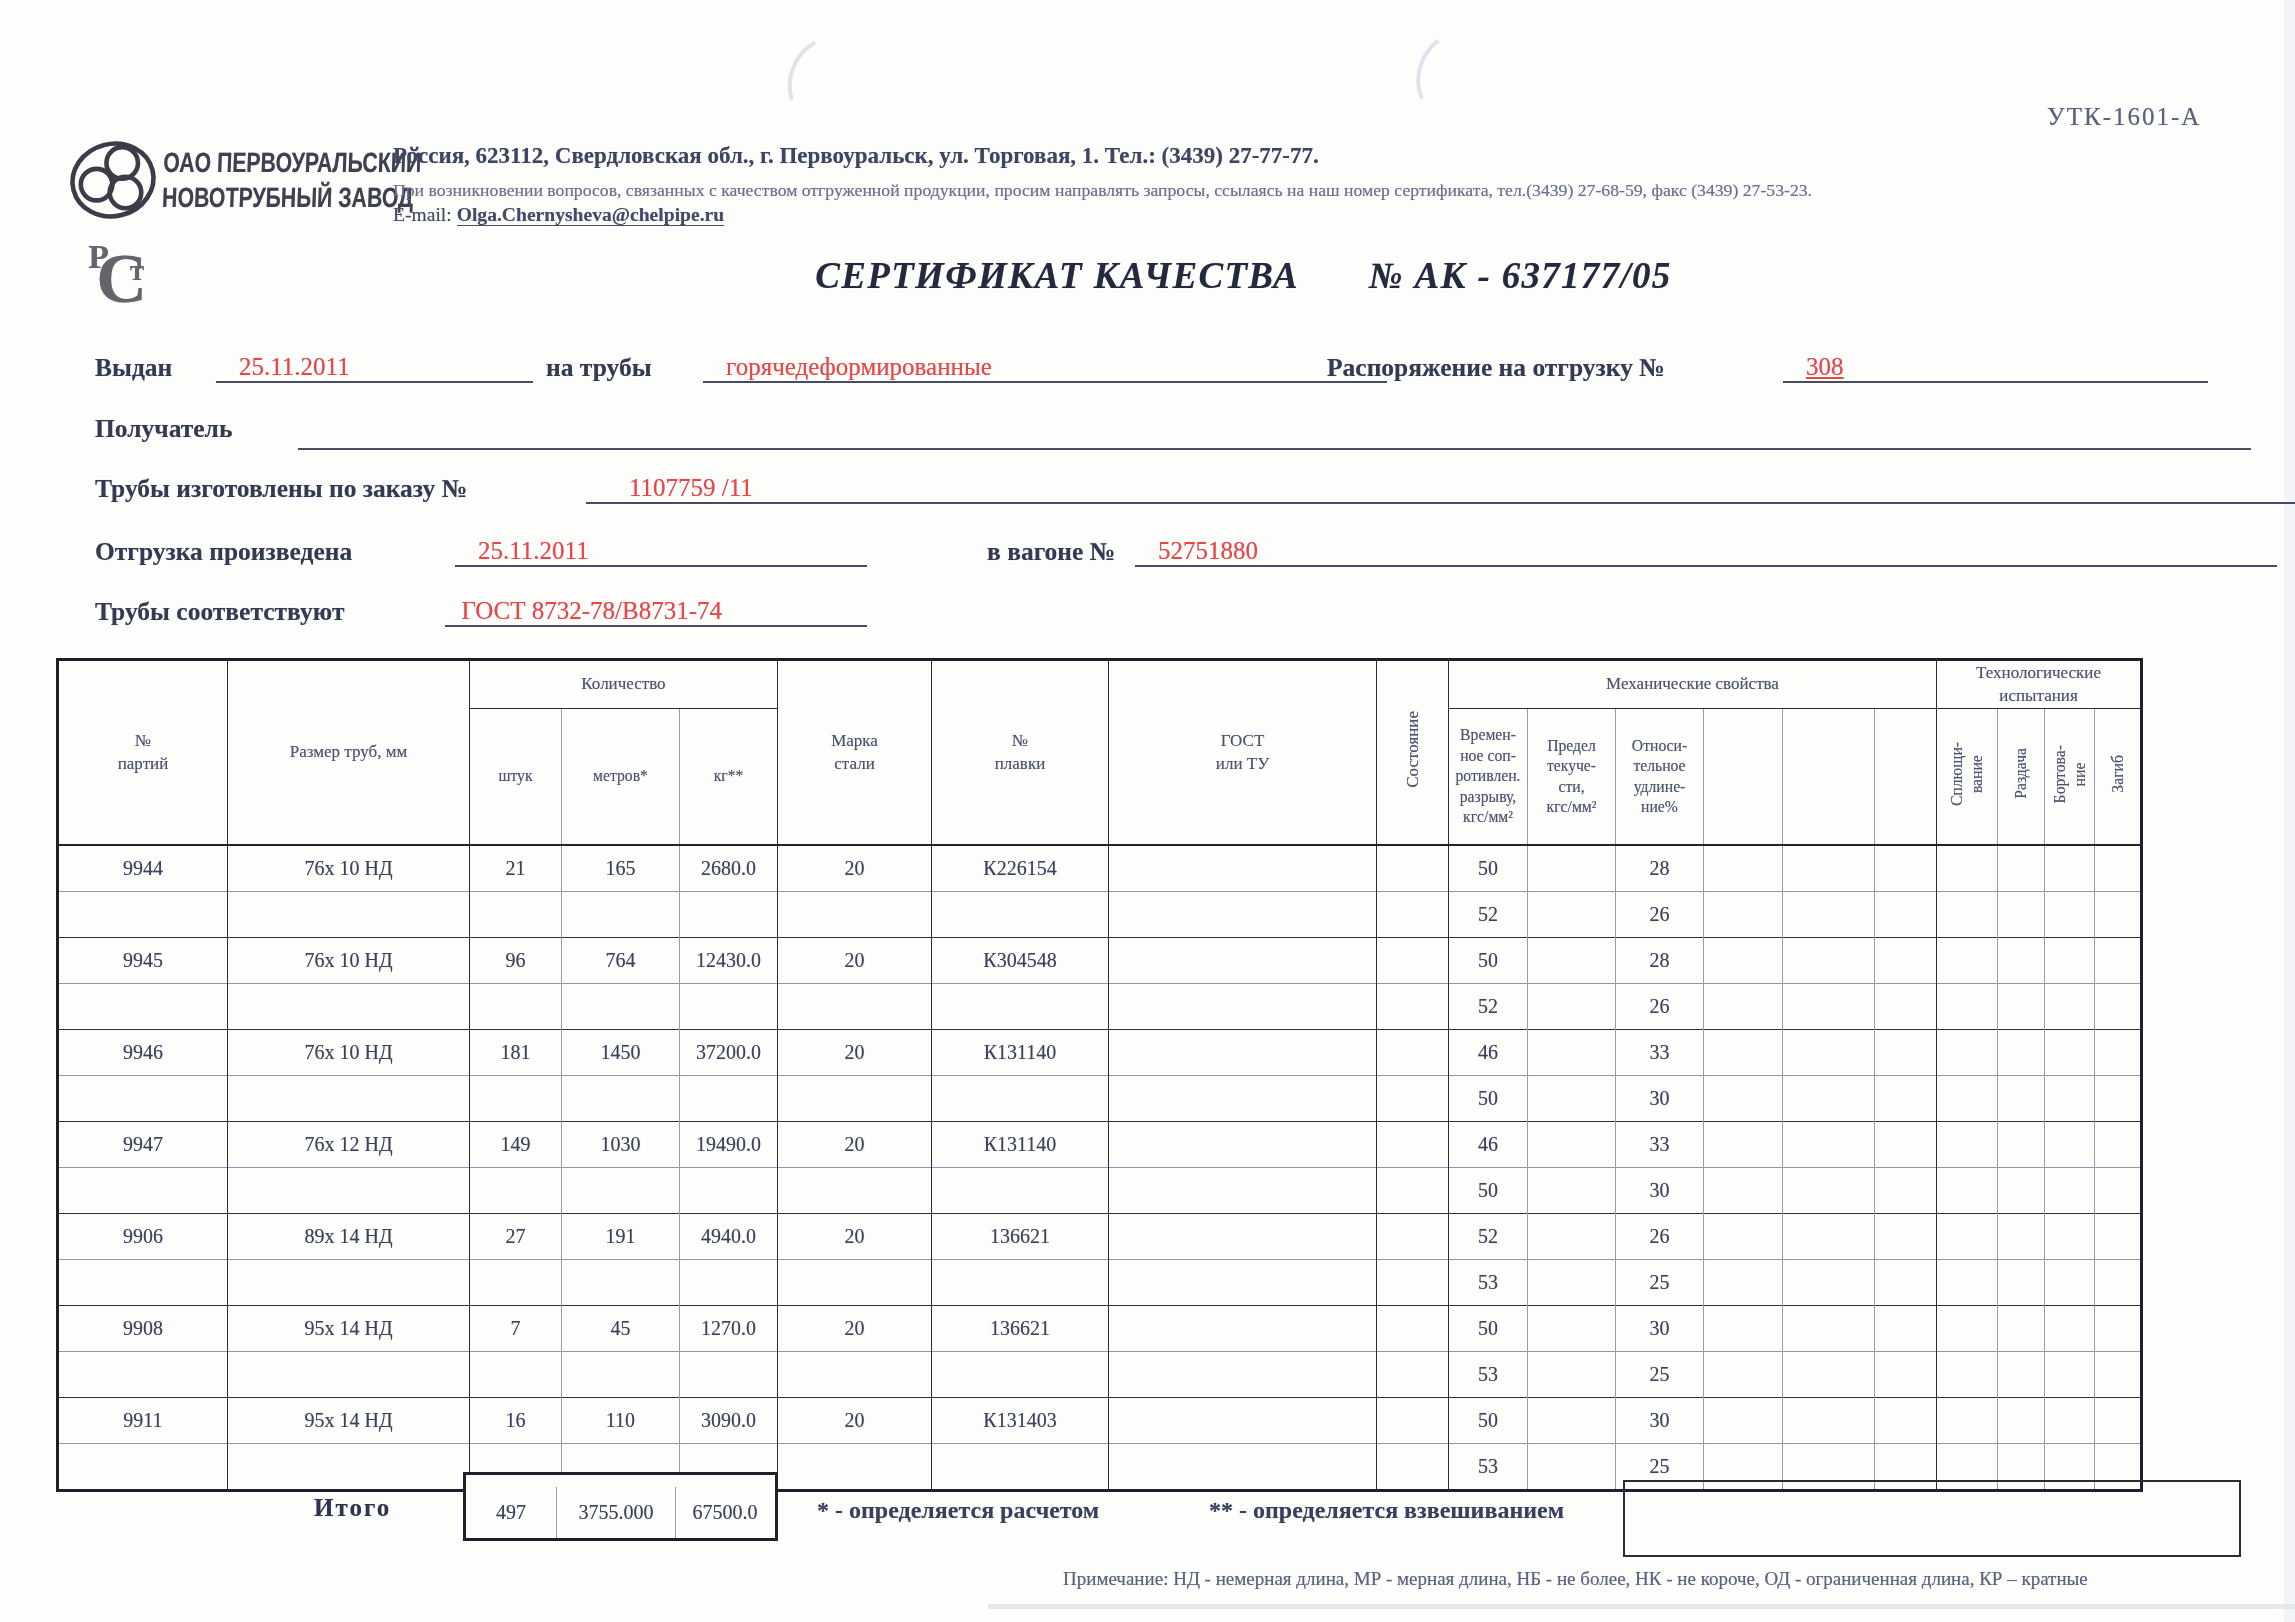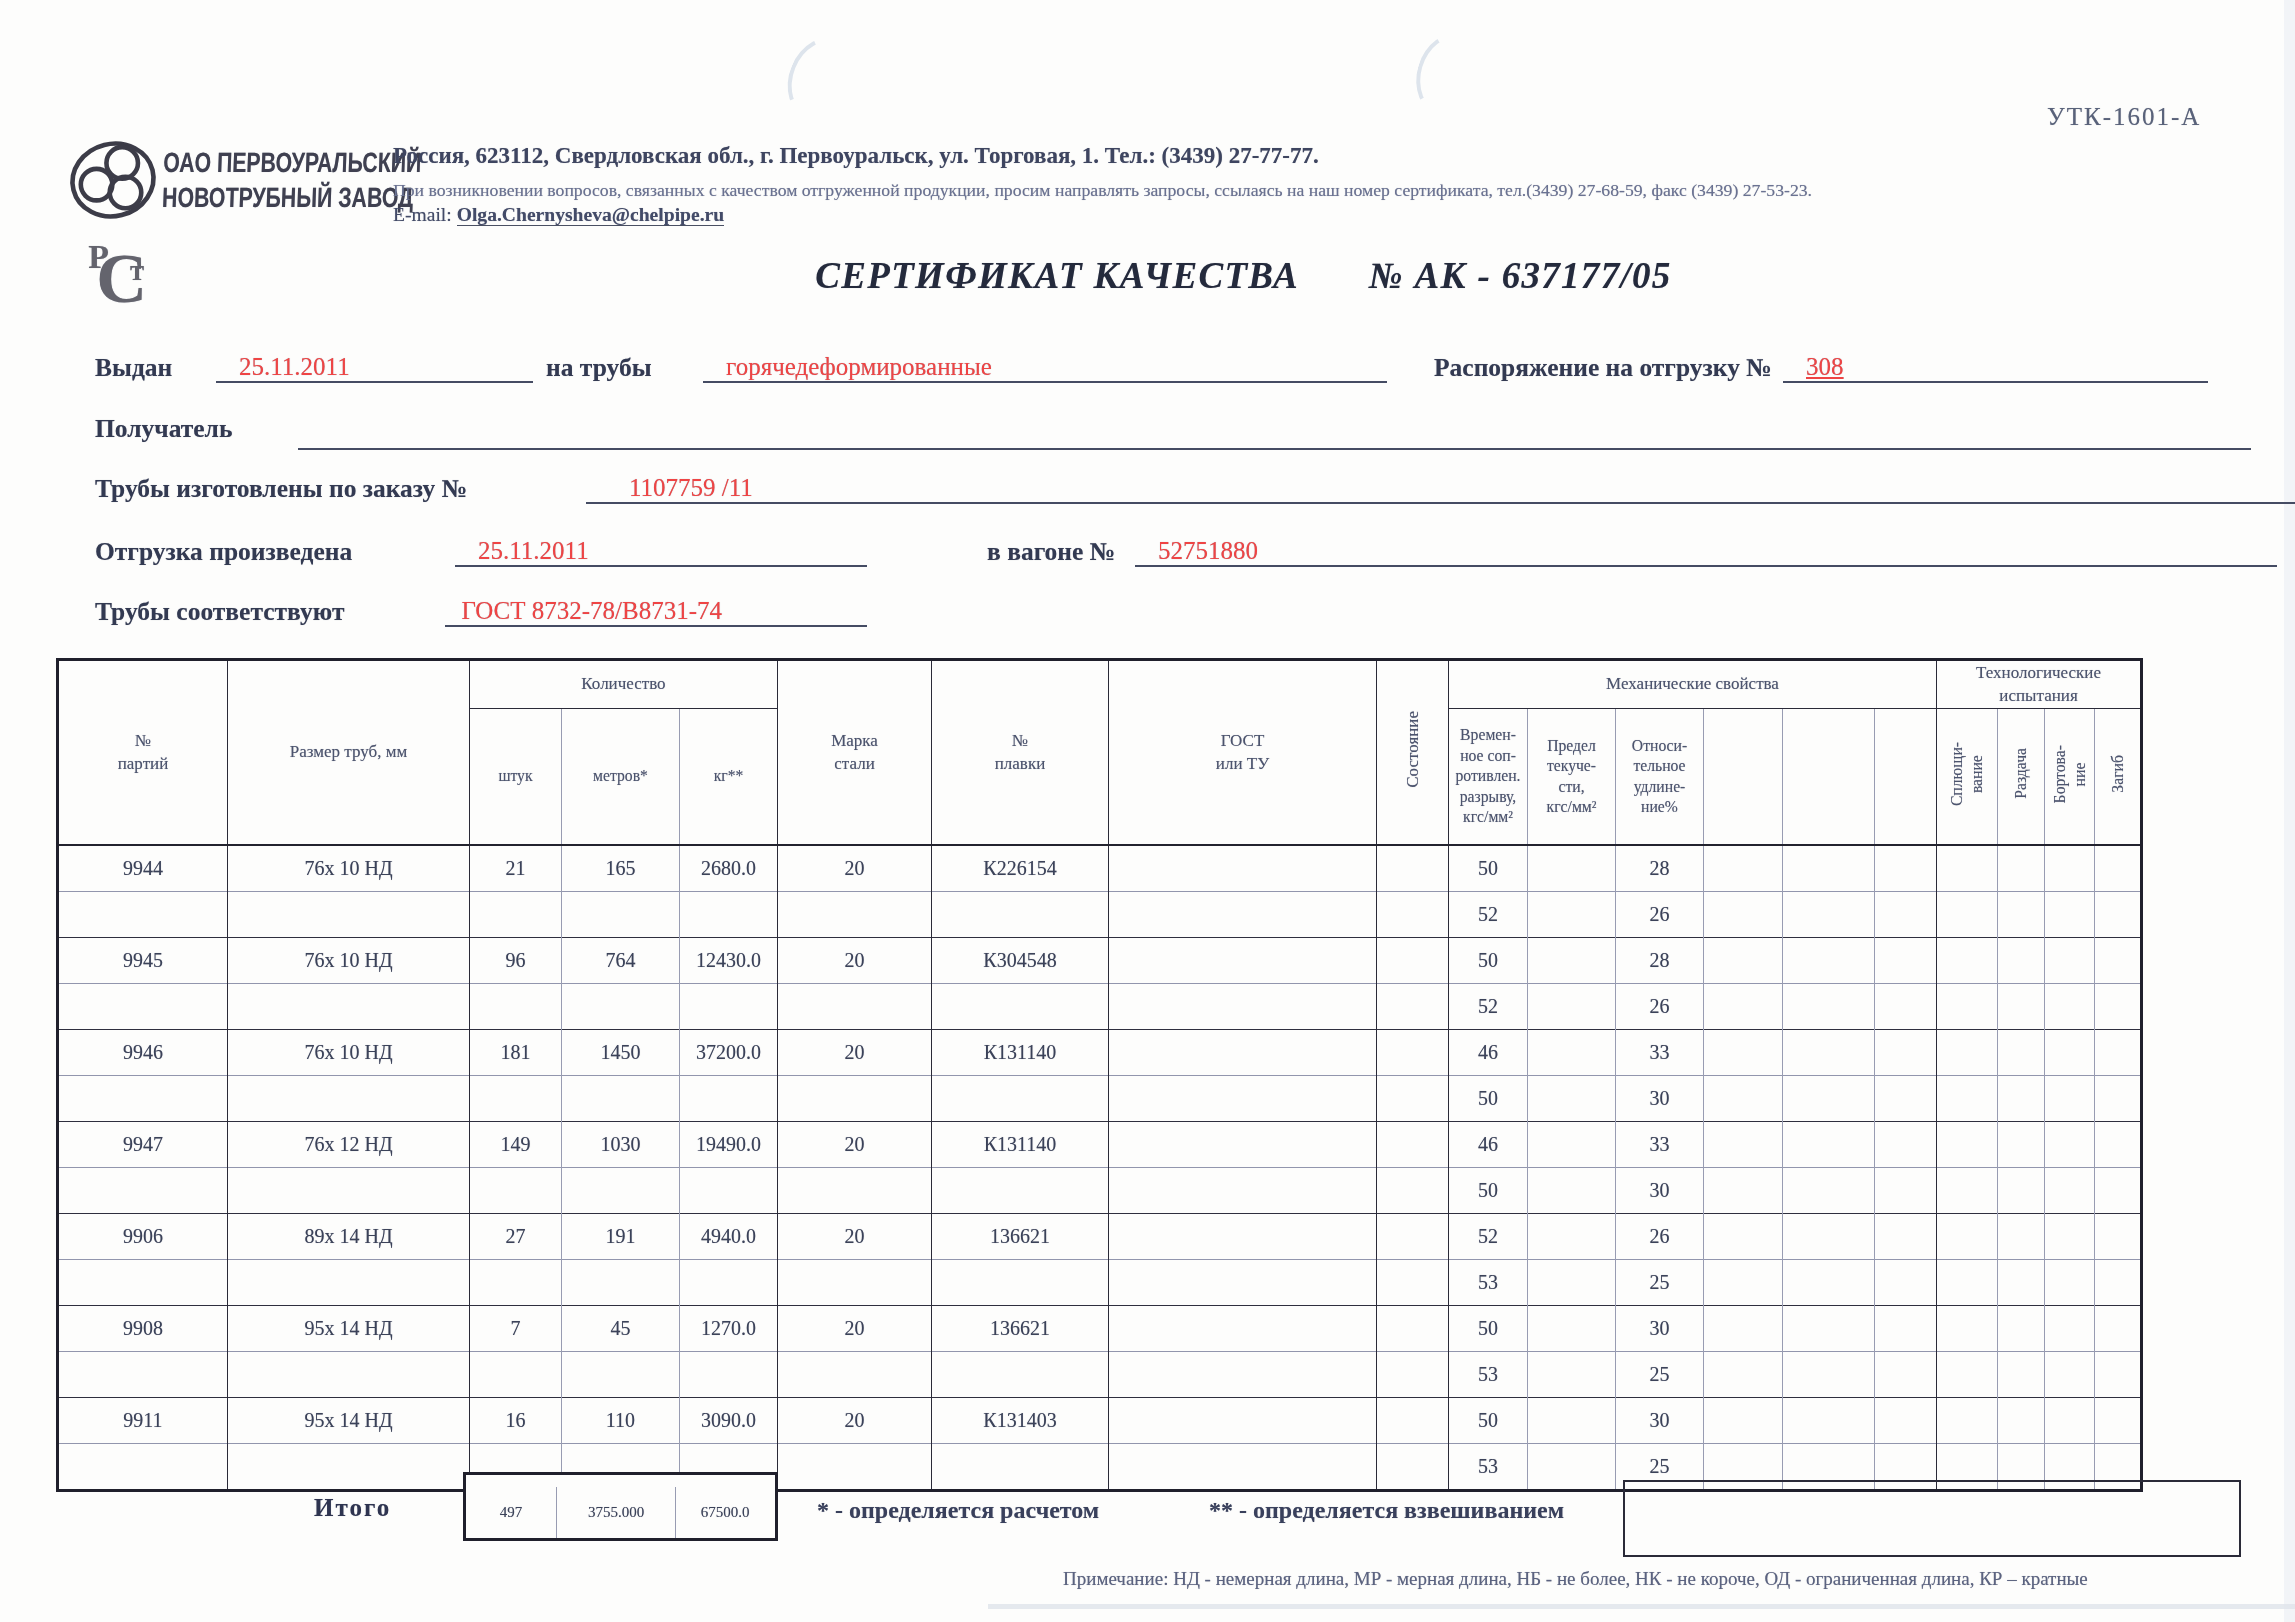--- a/index.html
+++ b/index.html
@@ -37,21 +37,21 @@
   .bb{border-bottom:1.3px solid #2a2a38;}
   .cert thead tr.h1 th{height:47px;}
   .cert thead tr.h2 th{height:135px;}
   .cert thead{border-bottom:2px solid #23232e;}
   .cert tbody tr.r1 td{border-top:1.6px solid #2f2f3e;}
   .cert tbody tr.r2 td{border-top:1px solid #9296ad;}
   .vtext{writing-mode:vertical-rl;transform:rotate(180deg);white-space:pre-line;display:inline-block;line-height:1.25;}
   
   .itogo{font-size:25px;font-weight:bold;letter-spacing:2px;color:#2e3450;}
   .total-box{display:flex;border:3.3px solid #20202c;background:#fdfdfc;}
-  .total-cell{font-size:15px;color:#3b4259;display:flex;align-items:center;justify-content:center;margin-top:12px;}
+  .total-cell{font-size:20px;color:#3b4259;display:flex;align-items:center;justify-content:center;margin-top:12px;}
   .total-cell + .total-cell{border-left:1px solid #989cb2;}
   .footnote{font-size:24px;font-weight:bold;color:#39405c;white-space:nowrap;}
   .stamp-box{border:2.6px solid #2a2a38;}
   .remark{font-size:19px;color:#5b6380;white-space:nowrap;}
   .emblem,.rst{color:#4a4a55;}
 </style>
 </head>
 <body>
 
 <div class="page">
@@ -97,21 +97,21 @@
 
   <div class="abs title-row" style="left:589px;top:254px;width:1309px;">
     <span>СЕРТИФИКАТ КАЧЕСТВА</span>
     <span>№  АК - 637177/05</span>
   </div>
 
   <div class="abs lbl" style="left:95px;top:353px;">Выдан</div>
   <div class="abs val fill" style="left:216px;top:353px;width:294px;padding-left:23px;">25.11.2011</div>
   <div class="abs lbl" style="left:546px;top:353px;">на трубы</div>
   <div class="abs val fill" style="left:703px;top:353px;width:661px;padding-left:23px;">горячедеформированные</div>
-  <div class="abs lbl" style="left:1434px;top:353px;">Распоряжение на отгрузку №</div>
+  <div class="abs lbl" style="left:1327px;top:353px;">Распоряжение на отгрузку №</div>
   <div class="abs val fill" style="left:1783px;top:353px;width:402px;padding-left:23px;text-decoration:underline;">308</div>
 
   <div class="abs lbl" style="left:95px;top:414px;">Получатель</div>
   <div class="abs fill" style="left:298px;top:414px;width:1953px;height:34px;"></div>
 
   <div class="abs lbl" style="left:95px;top:474px;">Трубы изготовлены по заказу №</div>
   <div class="abs val fill" style="left:586px;top:474px;width:1669px;padding-left:43px;">1107759  /11</div>
 
   <div class="abs lbl" style="left:95px;top:537px;">Отгрузка произведена</div>
   <div class="abs val fill" style="left:455px;top:537px;width:389px;padding-left:23px;">25.11.2011</div>

